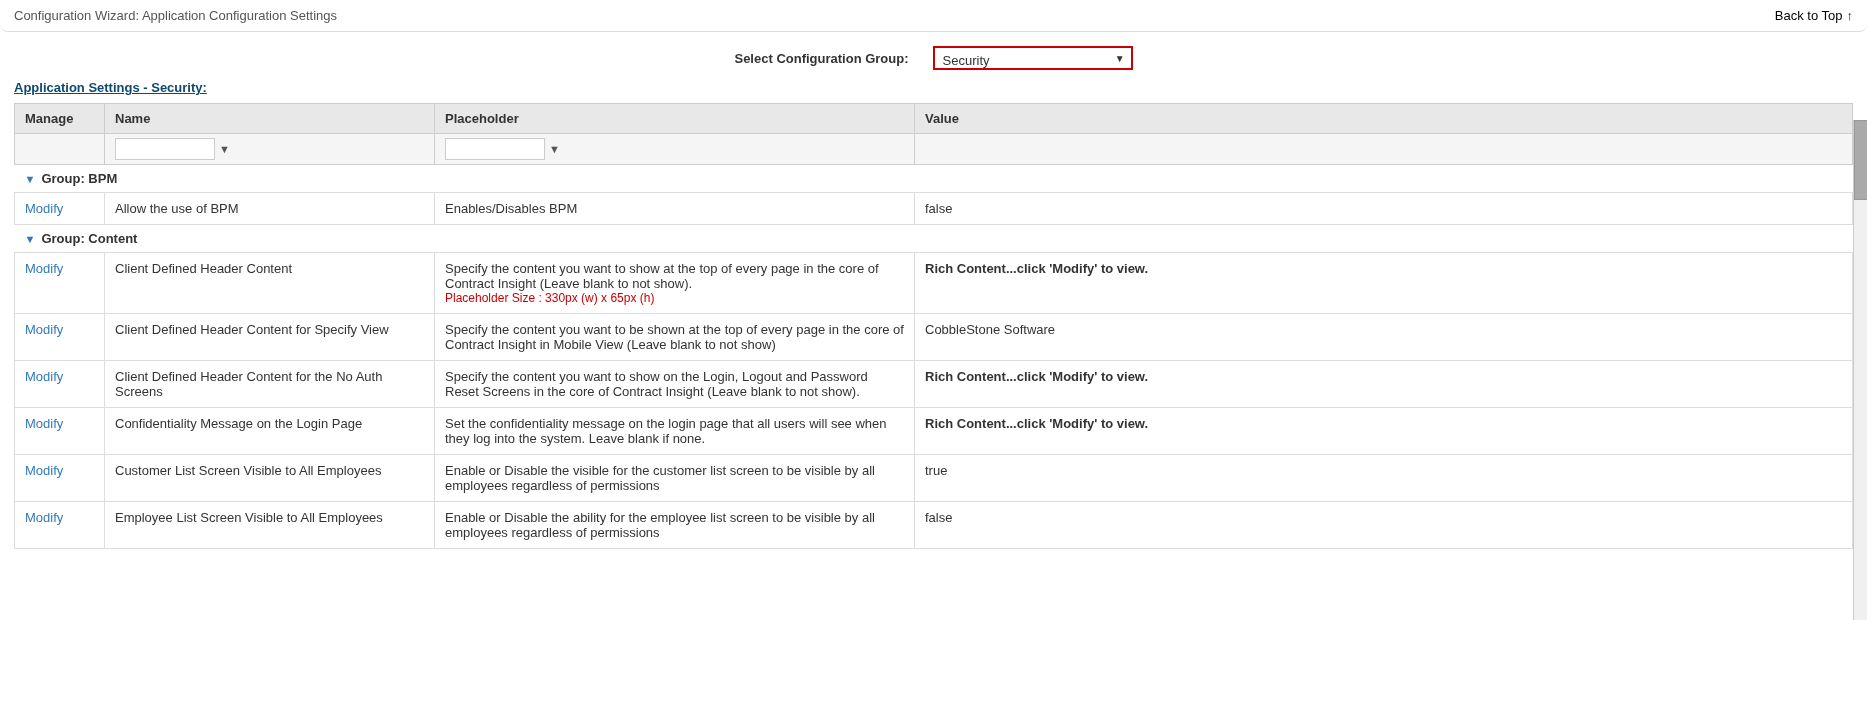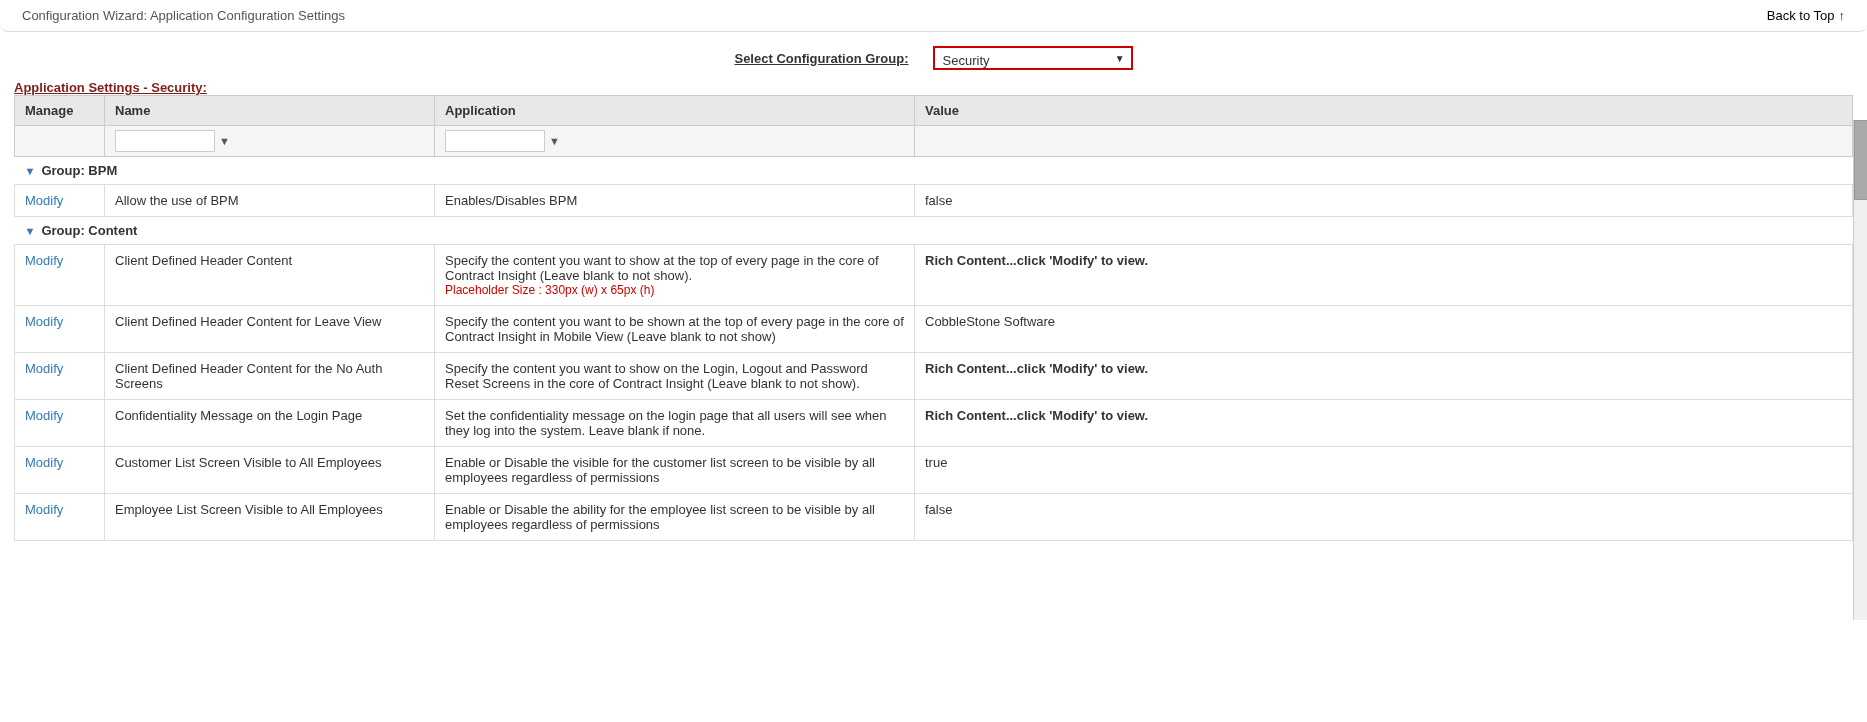--- a/index.html
+++ b/index.html
@@ -2,21 +2,21 @@
 <html><head>
   <meta charset="utf-8">
   <style>
     * { box-sizing: border-box; margin: 0; padding: 0; }
     body { font-family: Arial, sans-serif; font-size: 13px; color: #333; background: #fff; }
 
     #top-bar {
       display: flex;
       justify-content: space-between;
       align-items: center;
-      padding: 8px 22px;
+      padding: 8px 14px;
       border-bottom: 1px solid #ddd;
       background: #fff;
       border-radius: 8px;
     }
 
     #top-bar-title {
       font-size: 13px;
       color: #555;
       font-weight: normal;
     }
@@ -30,21 +30,20 @@
       gap: 4px;
       text-decoration: none;
     }
 
     #config-group-bar {
       display: flex;
       justify-content: center;
       align-items: center;
       padding: 14px 0 10px 0;
       gap: 24px;
-      text-decoration: underline;
     }
 
     #config-group-label {
       font-size: 13px;
       font-weight: bold;
       color: #333;
     }
 
     #config-group-select {
       border: 2px solid #cc0000;
@@ -75,21 +74,22 @@
     }
 
     #main-content {
       padding: 0 14px;
     }
 
     #section-title {
       font-size: 13px;
       font-weight: bold;
       text-decoration: underline;
-      color: #7f1d1d;
+      margin-bottom: 8px;
+      color: #0c4a6e;
     }
 
     table {
       width: 100%;
       border-collapse: collapse;
     }
 
     thead tr {
       background: #e8e8e8;
     }
@@ -209,21 +209,21 @@
 </div>
 
 <div id="main-content">
   <div id="section-title">Application Settings - Security:</div>
 
   <table>
     <thead>
       <tr>
         <th class="col-manage">Manage</th>
         <th class="col-name">Name</th>
-        <th class="col-description">Application</th>
+        <th class="col-description">Placeholder</th>
         <th class="col-value">Value</th>
       </tr>
     </thead>
     <tbody id="table-body">
       <tr class="filter-row">
         <td class="col-manage"></td>
         <td class="col-name">
           <div class="filter-input-wrap">
             <input class="filter-input" type="text" style="">
             <span class="filter-icon">▼</span>
@@ -250,21 +250,21 @@
           <td colspan="4"><span class="arrow">▼</span>Group: Content</td>
         </tr>
         <tr class="data-row">
           <td class="col-manage"><a class="modify-link" href="#">Modify</a></td>
           <td class="col-name">Client Defined Header Content</td>
           <td class="col-description">Specify the content you want to show at the top of every page in the core of Contract Insight (Leave blank to not show).<div class="placeholder-size">Placeholder Size : 330px (w) x 65px (h)</div></td>
           <td class="col-value"><strong>Rich Content...click 'Modify' to view.</strong></td>
         </tr>
         <tr class="data-row">
           <td class="col-manage"><a class="modify-link" href="#">Modify</a></td>
-          <td class="col-name">Client Defined Header Content for Leave View</td>
+          <td class="col-name">Client Defined Header Content for Specify View</td>
           <td class="col-description">Specify the content you want to be shown at the top of every page in the core of Contract Insight in Mobile View (Leave blank to not show)</td>
           <td class="col-value">CobbleStone Software</td>
         </tr>
         <tr class="data-row">
           <td class="col-manage"><a class="modify-link" href="#">Modify</a></td>
           <td class="col-name">Client Defined Header Content for the No Auth Screens</td>
           <td class="col-description">Specify the content you want to show on the Login, Logout and Password Reset Screens in the core of Contract Insight (Leave blank to not show).</td>
           <td class="col-value"><strong>Rich Content...click 'Modify' to view.</strong></td>
         </tr>
         <tr class="data-row">

